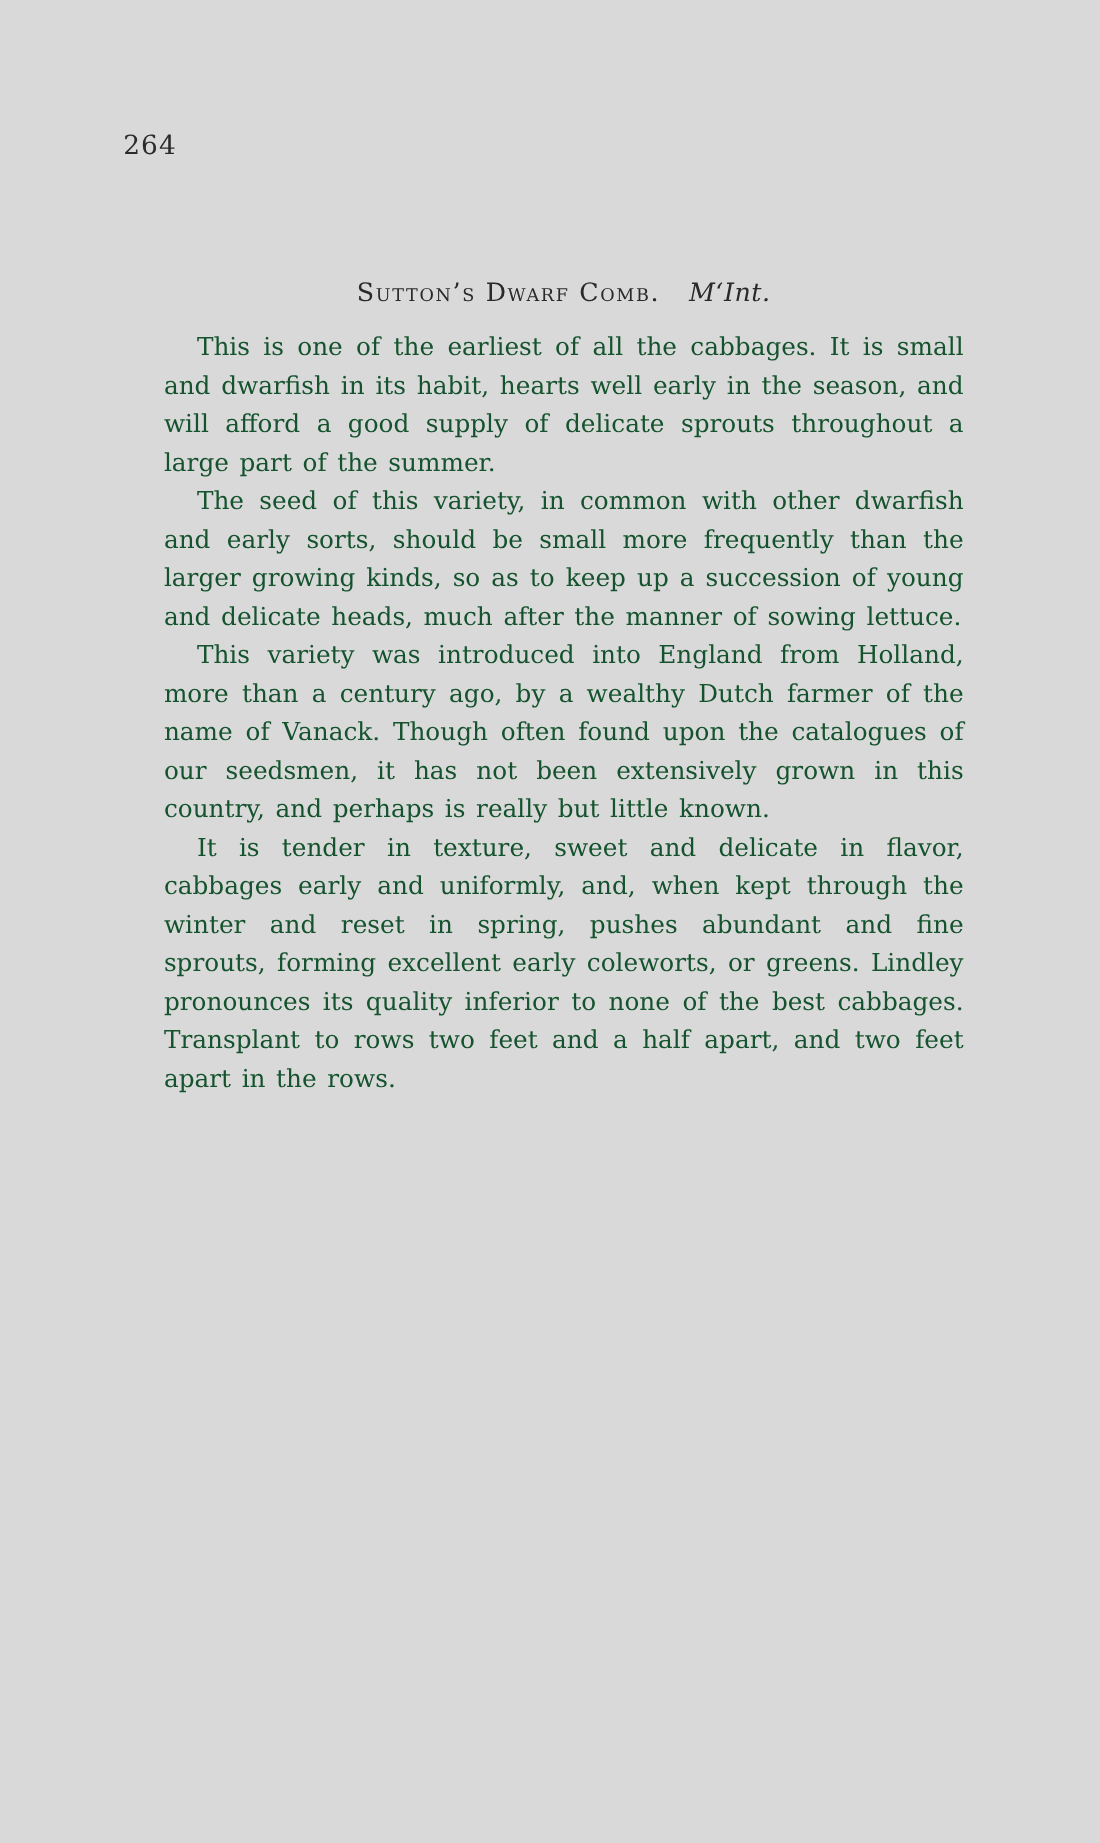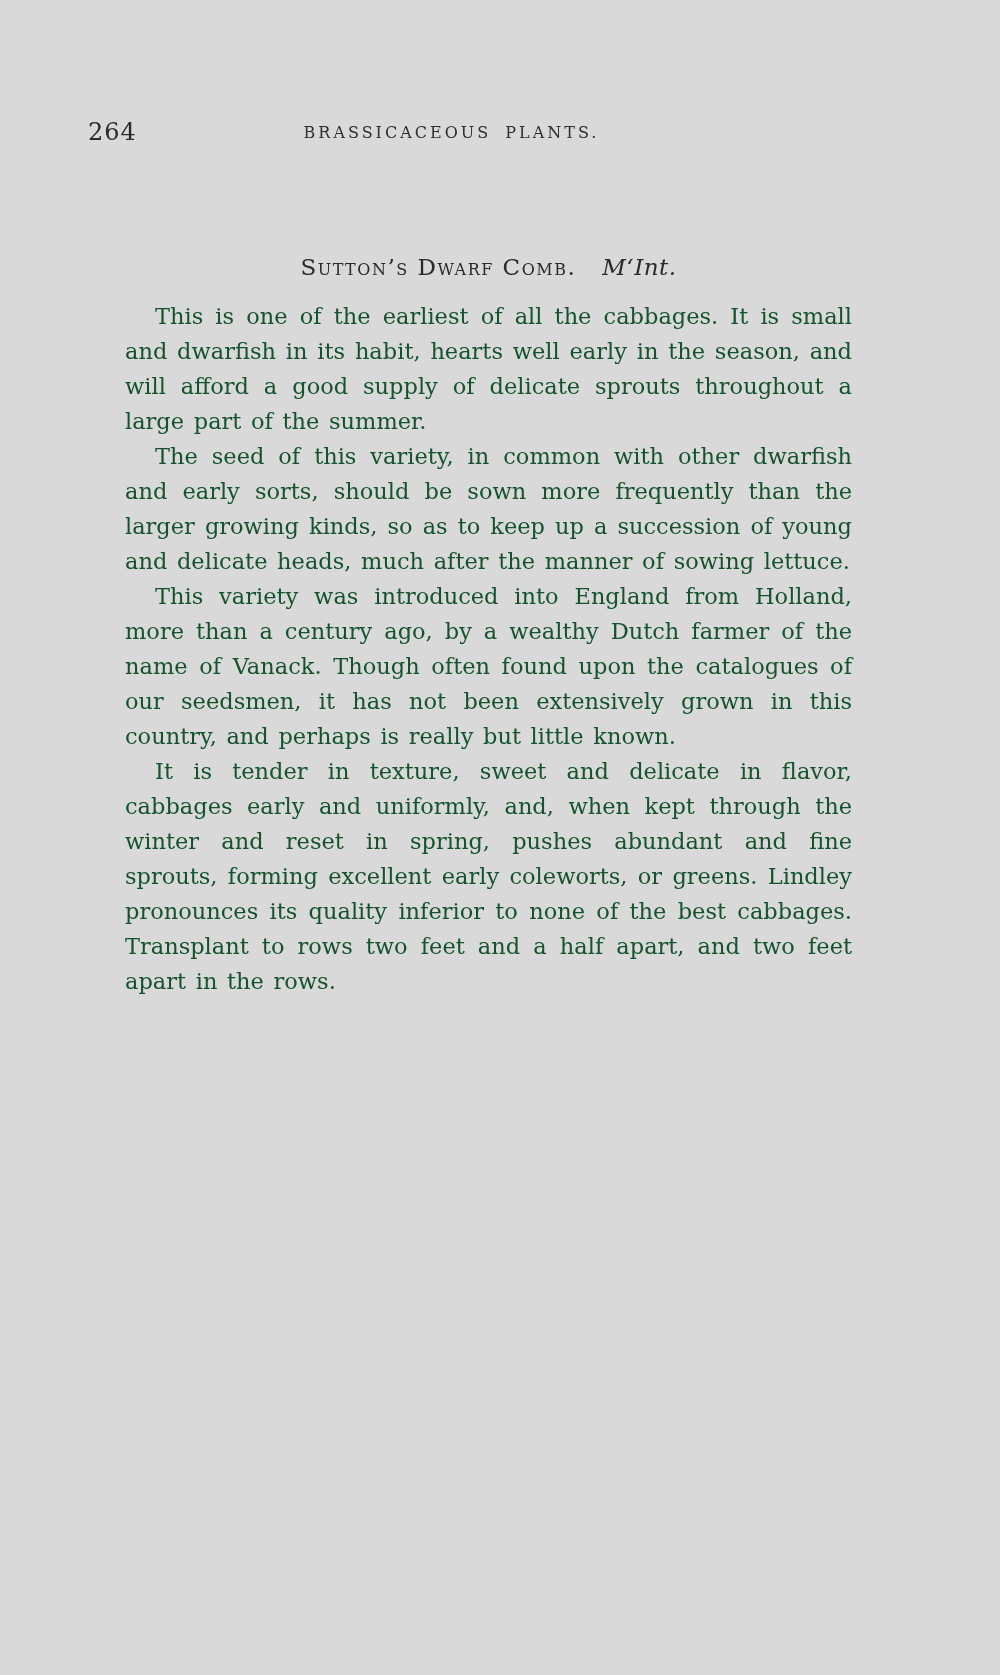--- a/index.html
+++ b/index.html
@@ -6,21 +6,21 @@
     margin: 0;
     padding: 0;
     background: #d9d9d9;
   }
   .page {
     position: relative;
     width: 1000px;
     height: 1221px;
     background: #d9d9d9;
     box-sizing: border-box;
-    padding: 118px 69px 0 88px;
+    padding: 118px 69px 0 112px;
     font-family: "DejaVu Serif", "Liberation Serif", serif;
     color: #303030;
     overflow: hidden;
   }
   .running-header {
     position: relative;
     width: 727px;
     height: 34px;
   }
   .page-number {
@@ -76,31 +76,30 @@
     color: #14532d;
   }
 </style>
 </head>
 <body>
 
 <div class="page">
 
   <header class="running-header">
     <span class="page-number">264</span>
-    <span class="header-title">BRASSICACEOUS PLANTS.</span>
   </header>
 
   <main class="text-block">
 
     <h2 class="variety-heading">
       <span class="variety-name">Sutton’s Dwarf Comb.</span><span class="authority">M‘Int.</span>
     </h2>
 
     <p class="body-para">This is one of the earliest of all the cabbages. It is small and dwarfish in its habit, hearts well early in the season, and will afford a good supply of delicate sprouts throughout a large part of the summer.</p>
-    <p class="body-para">The seed of this variety, in common with other dwarfish and early sorts, should be sown more frequently than the larger growing kinds, so as to keep up a succession of young and delicate heads, much after the manner of sowing lettuce.</p>
+    <p class="body-para">The seed of this variety, in common with other dwarfish and early sorts, should be small more frequently than the larger growing kinds, so as to keep up a succession of young and delicate heads, much after the manner of sowing lettuce.</p>
 
 
     <p class="body-para">This variety was introduced into England from Holland, more than a century ago, by a wealthy Dutch farmer of the name of Vanack. Though often found upon the catalogues of our seedsmen, it has not been extensively grown in this country, and perhaps is really but little known.</p>
     <p class="body-para">It is tender in texture, sweet and delicate in flavor, cabbages early and uniformly, and, when kept through the winter and reset in spring, pushes abundant and fine sprouts, forming excellent early coleworts, or greens. Lindley pronounces its quality inferior to none of the best cabbages. Transplant to rows two feet and a half apart, and two feet apart in the rows.</p>
 
   </main>
 
 </div>
 
 </body></html>

